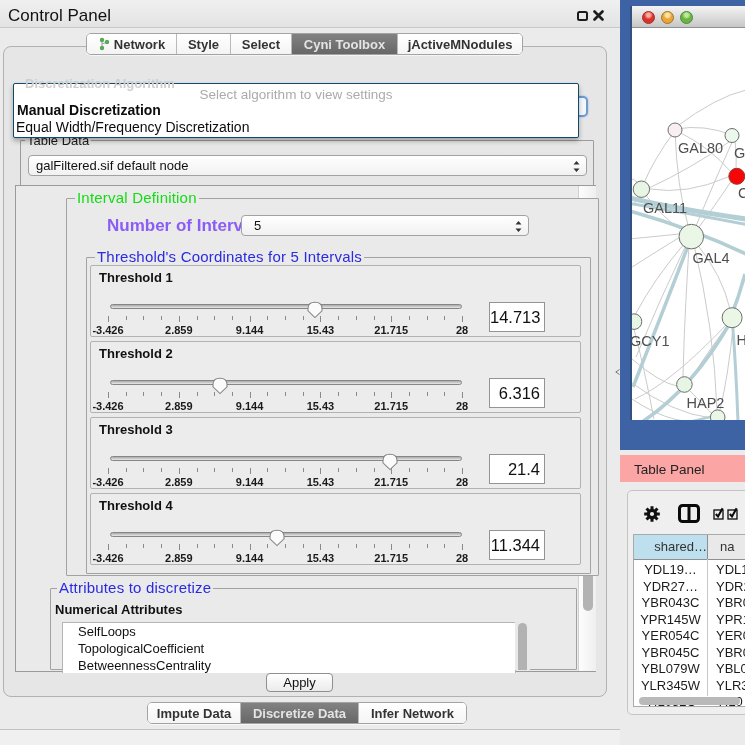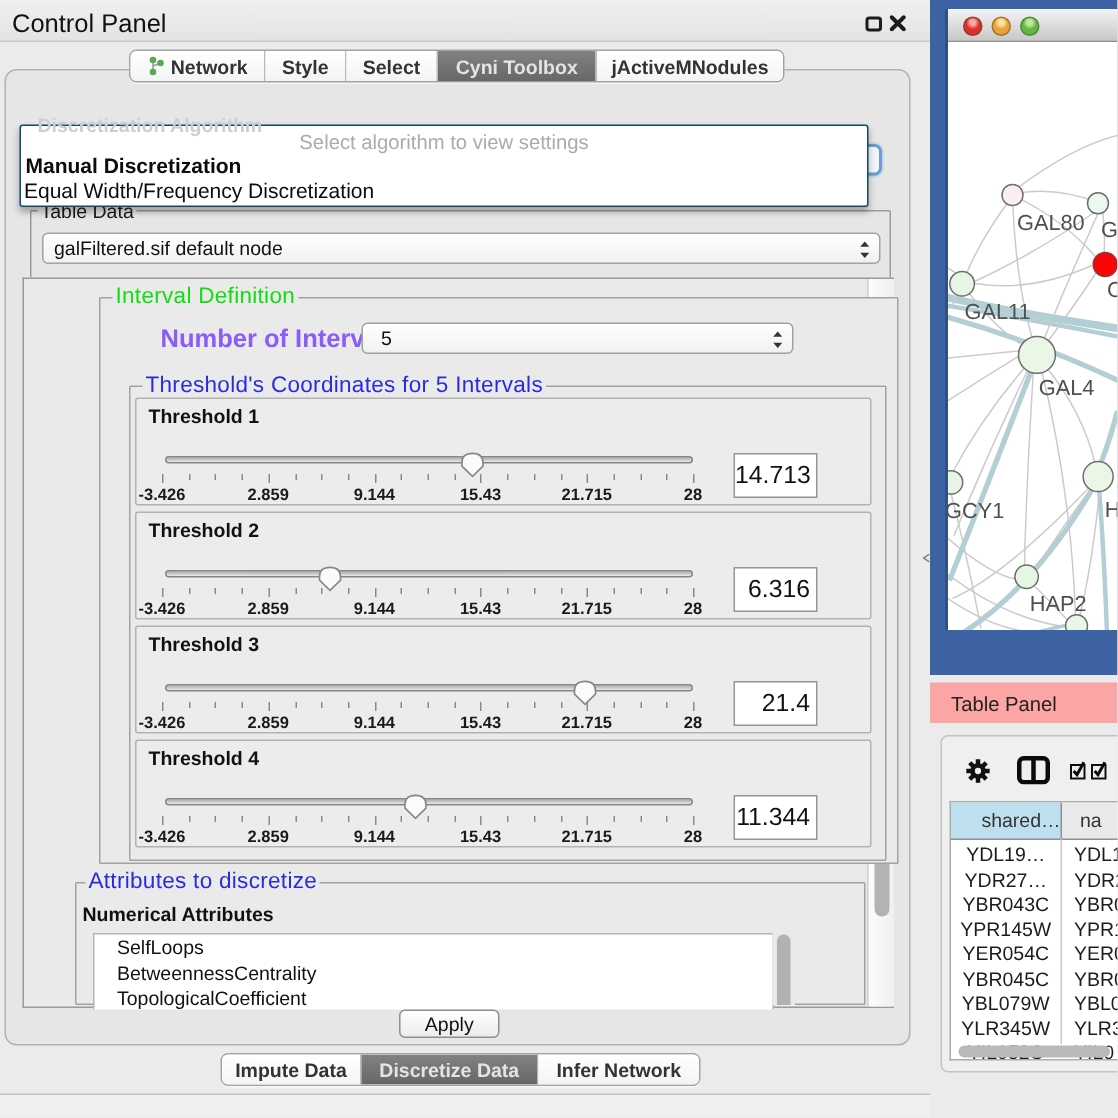--- a/index.html
+++ b/index.html
@@ -298,22 +298,22 @@
         </div>
 
     </div>
   </div>
   <div class="fs" id="fs-attr">
       <span>Attributes to discretize</span>
     </div>
   <div id="lbl-numattr">Numerical Attributes</div>
   <div id="attrlist">
     <div class="li">SelfLoops</div>
+    <div class="li">TopologicalCoefficient</div>
     <div class="li">BetweennessCentrality</div>
-    <div class="li">TopologicalCoefficient</div>
   </div>
   <div id="attrlist-sb">
       <div class="th"></div>
     </div>
 </div>
 
 <div class="abs" id="applybtn">Apply</div>
 <div class="seg" id="bottomtabs">
   <div style="width:92px">Impute Data</div>
   <div style="width:117px" class="on">Discretize Data</div>

